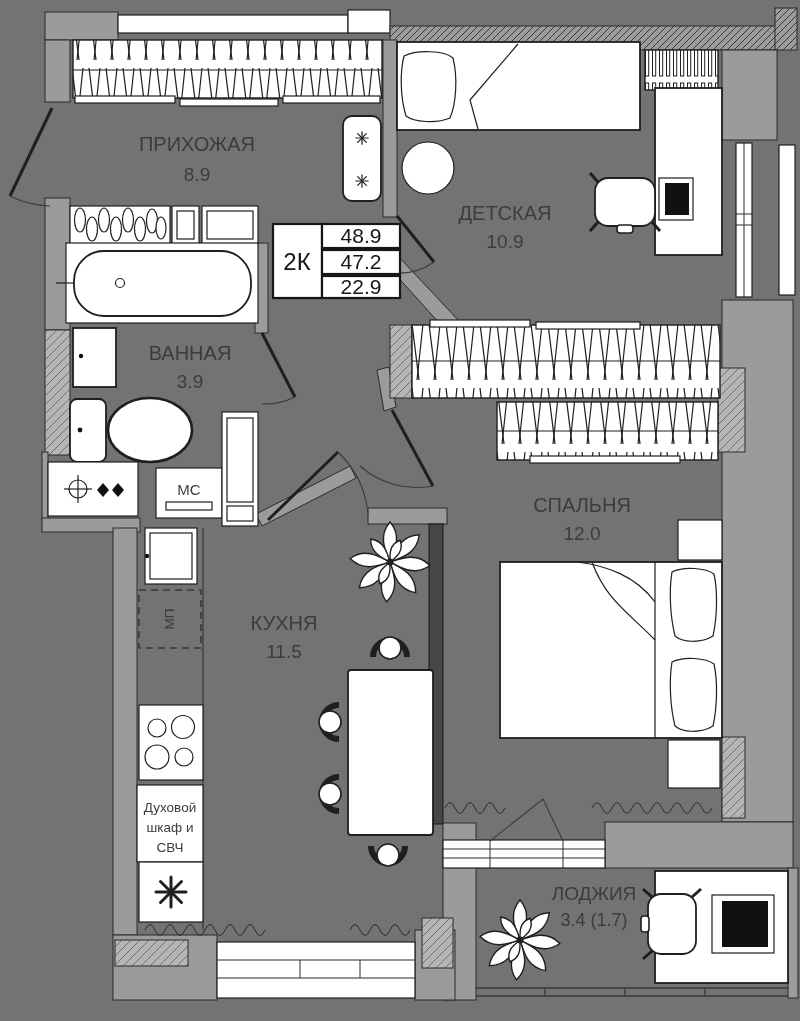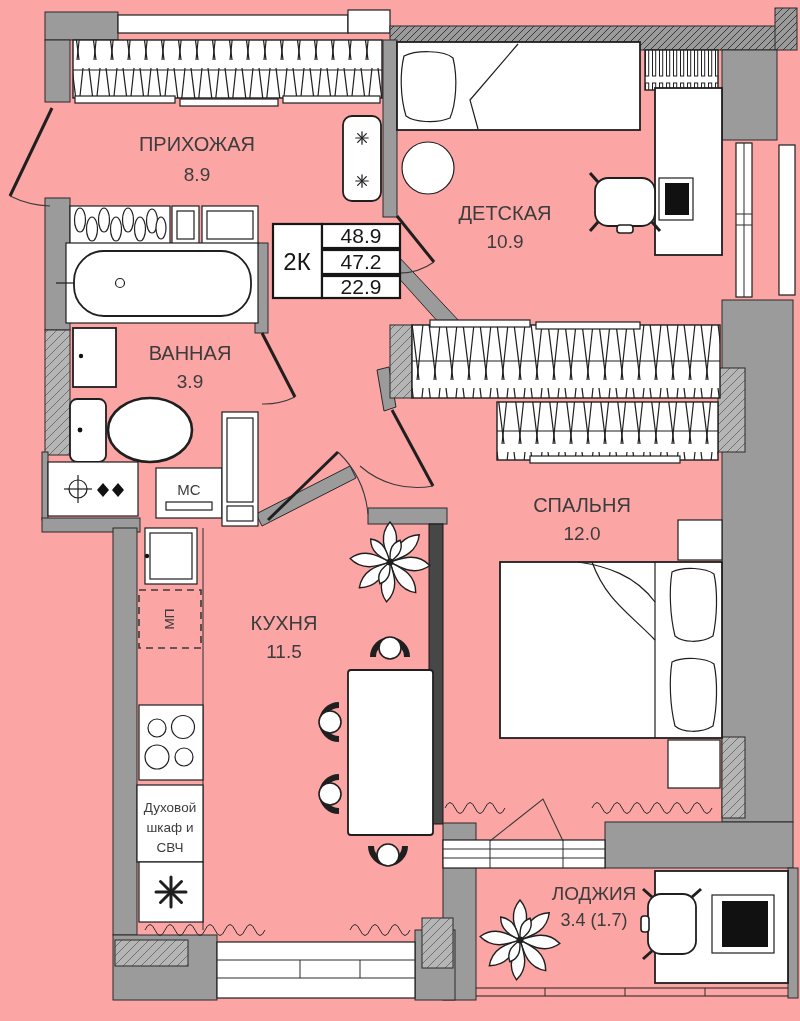--- a/index.html
+++ b/index.html
@@ -1,16 +1,16 @@
 <!DOCTYPE html>
 <html><head>
 <meta charset="utf-8">
 <style>
   html,body{margin:0;padding:0;background:#ffffff;}
-  .stage{position:relative;width:800px;height:1021px;background:#fca5a5;overflow:hidden;
+  .stage{position:relative;width:800px;height:1021px;background:#737373;overflow:hidden;
          font-family:"Liberation Sans","DejaVu Sans",sans-serif;}
   svg{display:block}
   
   .w  {fill:#9b9b9b;stroke:#2a2a2a;stroke-width:1;}
   .wd {fill:#474747;stroke:#161616;stroke-width:1;}
   .f  {fill:#ffffff;stroke:#1f1f1f;stroke-width:1.8;}
   .f1 {fill:#ffffff;stroke:#1f1f1f;stroke-width:1.2;}
   .ln {fill:none;stroke:#1f1f1f;stroke-width:1.2;}
   .lt {fill:none;stroke:#2c2c2c;stroke-width:1;}
   .arc{fill:none;stroke:#3a3a3a;stroke-width:1.1;}

